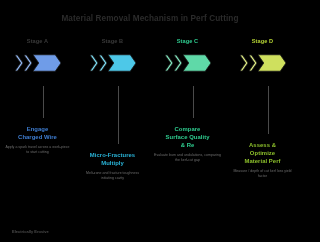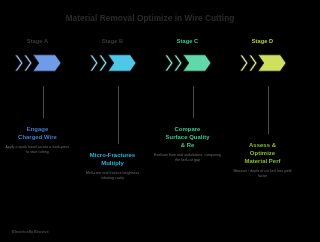--- a/index.html
+++ b/index.html
@@ -56,21 +56,21 @@
     margin-top:3px;letter-spacing:.03px;
   }
   .footer{
     position:absolute;left:12px;bottom:8px;
     font-size:4px;font-weight:bold;color:#4a4a4a;
   }
 </style>
 </head>
 <body>
 
-<div class="title">Material Removal Optimize in Wire Cutting</div>
+<div class="title">Material Removal Mechanism in Perf Cutting</div>
 
 <div class="stages">
 
   <div class="stage-col">
     <div class="stage-label" style="color:#3a3a3a">Stage A</div>
     <div class="arrow-row">
       <svg class="chev-sm" viewBox="0 0 10 20">
           <path d="M0 0 L7 10 L0 20 L3 20 L10 10 L3 0 Z" fill="#8fb4ee" stroke="#1a1a1a" stroke-width="1"></path>
         </svg>
       <svg class="chev-sm" viewBox="0 0 10 20">

